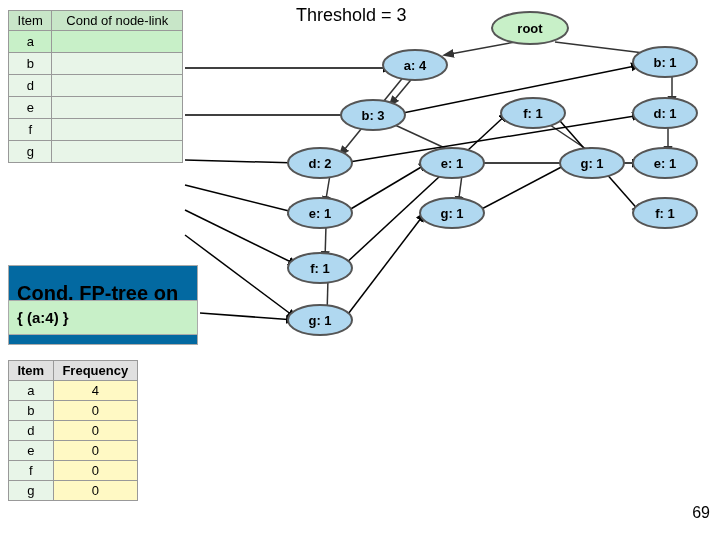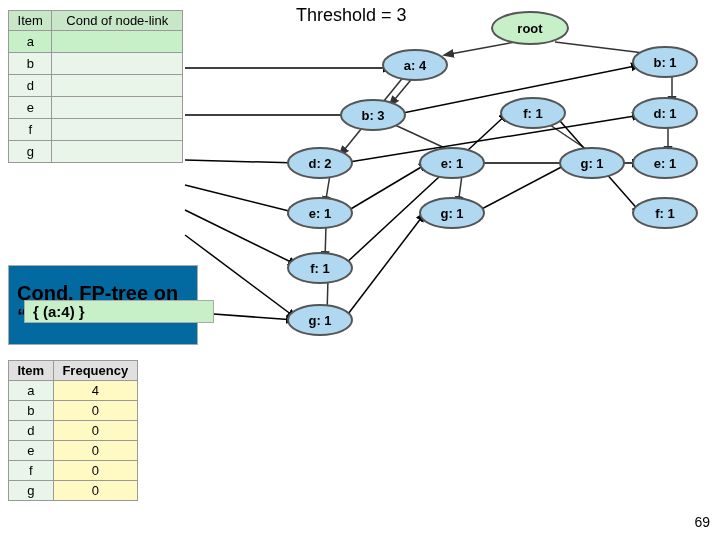--- a/index.html
+++ b/index.html
@@ -70,25 +70,25 @@
       background: #0369a1;
       padding: 16px 8px;
       border: 1px solid #aaa;
       width: 190px;
     }
 
     
     #cond-pattern {
       position: absolute;
       top: 300px;
-      left: 24px;
+      left: 8px;
       font-size: 15px;
       font-weight: bold;
       background: #c8f0c8;
-      padding: 2px 8px;
+      padding: 8px 8px;
       border: 1px solid #aaa;
       width: 190px;
     }
 
     
     #freq-table {
       position: absolute;
       top: 360px;
       left: 8px;
       border-collapse: collapse;
@@ -106,23 +106,23 @@
     #freq-table td.item-col {
       background: #e8f5e8;
     }
     #freq-table td.freq-col {
       background: #fff9c4;
     }
 
     
     #page-num {
       position: absolute;
-      bottom: 10px;
+      bottom: 18px;
       right: 10px;
-      font-size: 14px;
+      font-size: 16px;
     }
   </style>
 </head>
 <body>
 
 <div id="header">Threshold = 3</div>
 
 <table id="header-table">
   <tbody>
       <tr>

